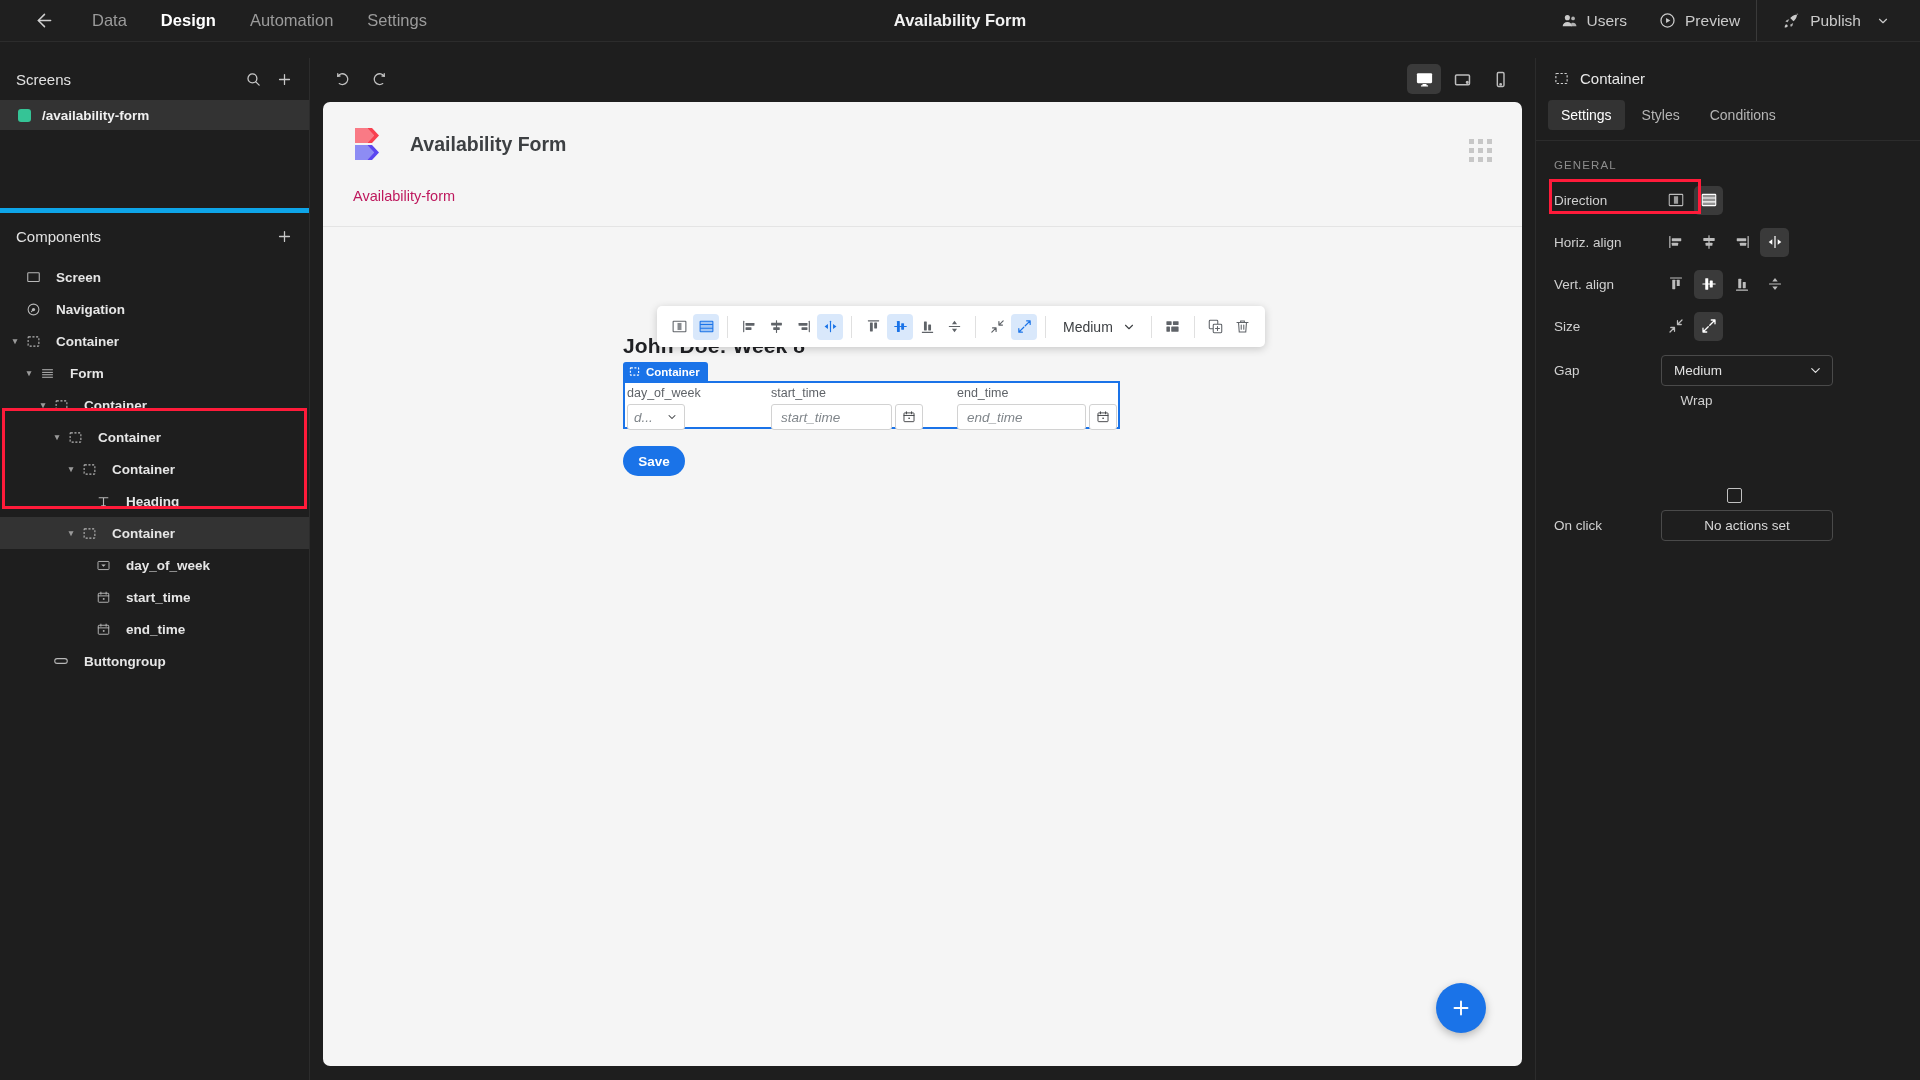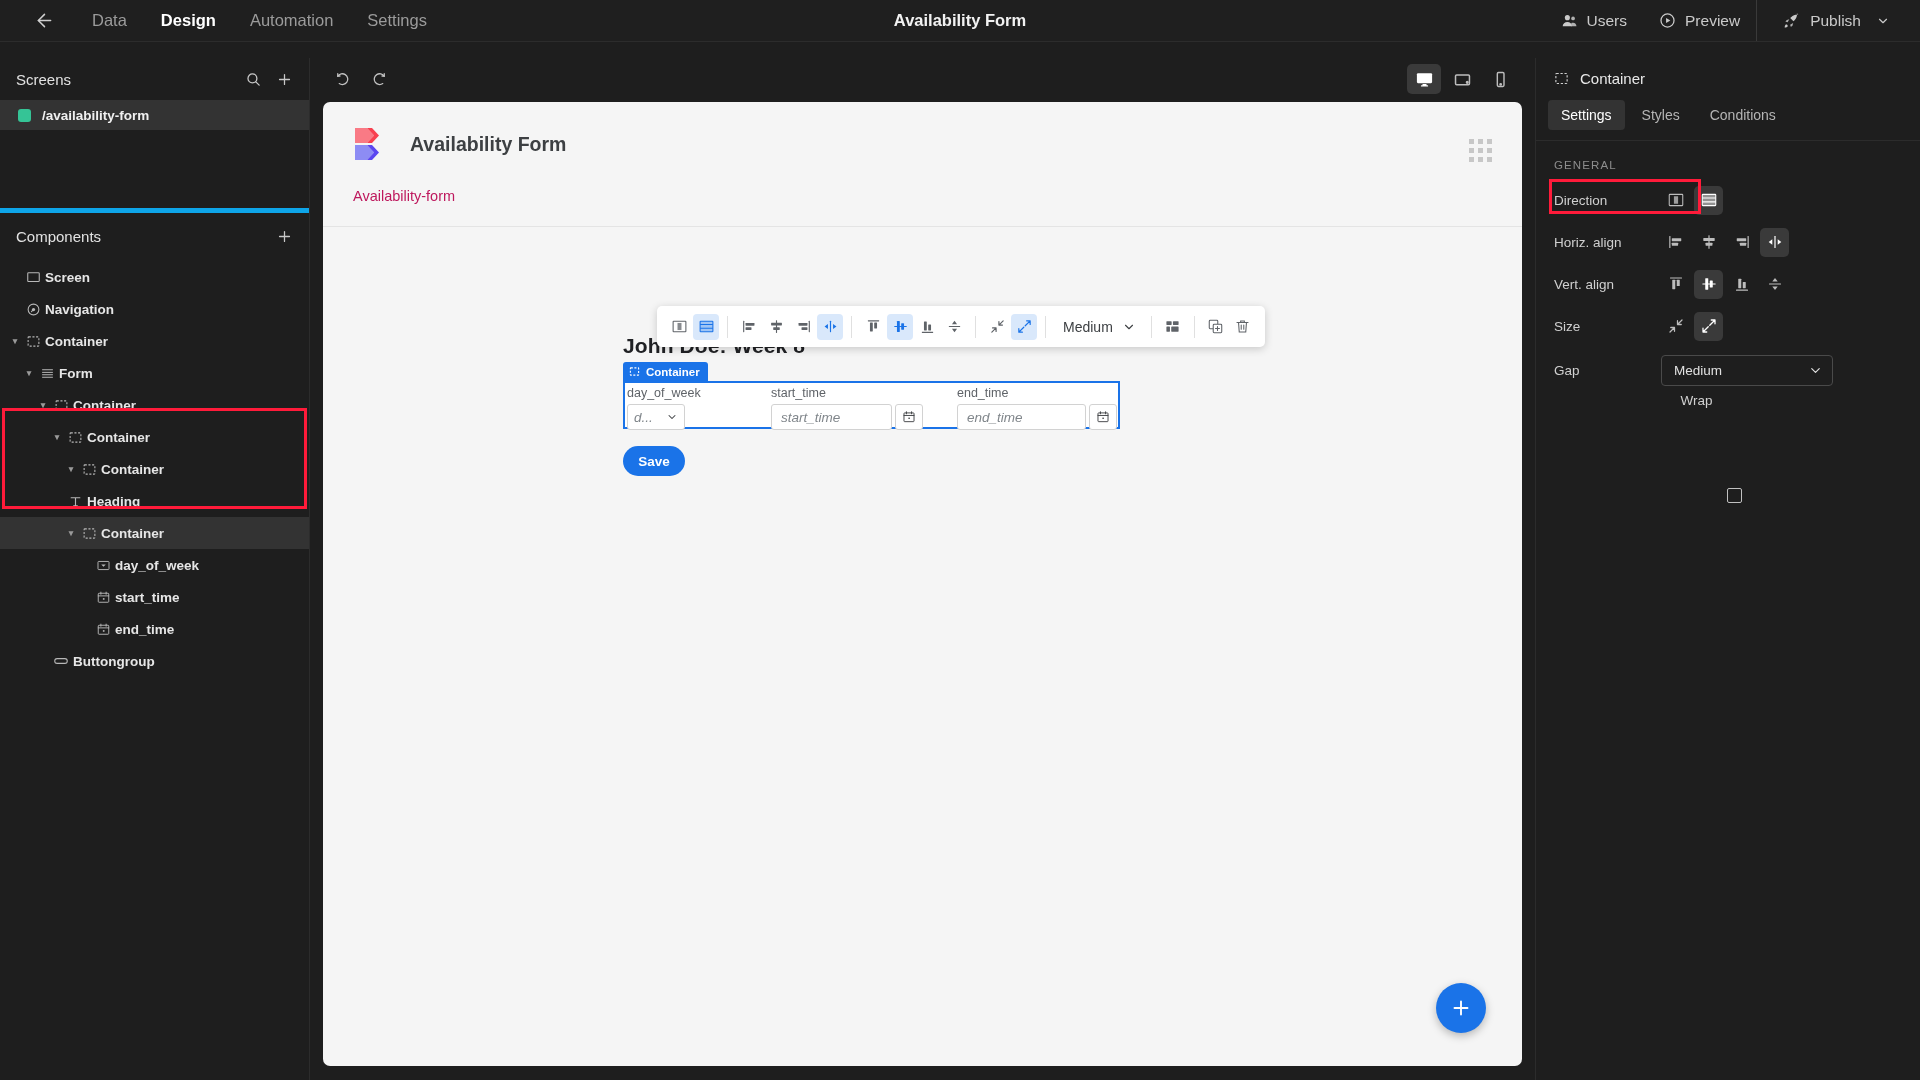--- a/index.html
+++ b/index.html
@@ -70,21 +70,21 @@
     height: 32px; display: flex; align-items: center; font-size: 13.5px;
     color: #e6e6e6; font-weight: bold; cursor: pointer; position: relative;
   }
   .tree-row.sel { background: #333333; }
   .caret {
     width: 14px; font-size: 9px; color: #9a9a9a; display:flex;
     align-items:center; justify-content:center; flex: 0 0 14px;
   }
   .caret.empty { visibility: hidden; }
   .ticon { width: 22px; display: flex; align-items: center; justify-content: center; flex: 0 0 22px; color:#b8b8b8; }
-  .tlabel { margin-left: 1px; }
+  .tlabel { margin-left: 12px; }
 
   
   .redbox { position: absolute; border: 3px solid #ff1b3a; pointer-events: none; z-index: 30; }
 
   
   #canvas-wrap {
     position: absolute; left: 310px; top: 58px; right: 385px; bottom: 0;
     background: #1e1e1e;
   }
   #canvas-toolbar {
@@ -395,21 +395,21 @@
       <div class="tree-row" style="padding-left:64px;">
         <span class="caret">▾</span>
         <span class="ticon">
           <svg width="15" height="15" viewBox="0 0 24 24" fill="none" stroke="currentColor" stroke-width="1.7" stroke-dasharray="3.3 2.6">
               <rect x="3.4" y="4.6" width="17.2" height="14.8" rx="1"></rect>
             </svg>
         </span>
         <span class="tlabel">Container</span>
       </div>
 
-      <div class="tree-row" style="padding-left:50px;">
+      <div class="tree-row" style="padding-left:78px;">
         <span class="caret empty">▾</span>
         <span class="ticon">
           <svg width="15" height="15" viewBox="0 0 24 24" fill="none" stroke="currentColor" stroke-width="1.8" stroke-linecap="round">
               <path d="M5 6h14M12 6v13M9 19h6"></path>
             </svg>
         </span>
         <span class="tlabel">Heading</span>
       </div>
 
       <div class="tree-row sel" style="padding-left:64px;">
@@ -930,13 +930,17 @@
           </svg>
       </span>
     </div>
   </div>
 
   <div class="prop-row" style="min-height:40px;flex-direction:column;">
     <div class="prop-label">Wrap</div>
     <div class="checkbox" style="margin-left:12px;"></div>
   </div>
 
+  <div class="prop-row" style="min-height:44px;">
+    <div class="prop-label">On click</div>
+    <div class="wide-btn" style="margin-left:12px;">No actions set</div>
+  </div>
 </div>
 
 </body></html>

